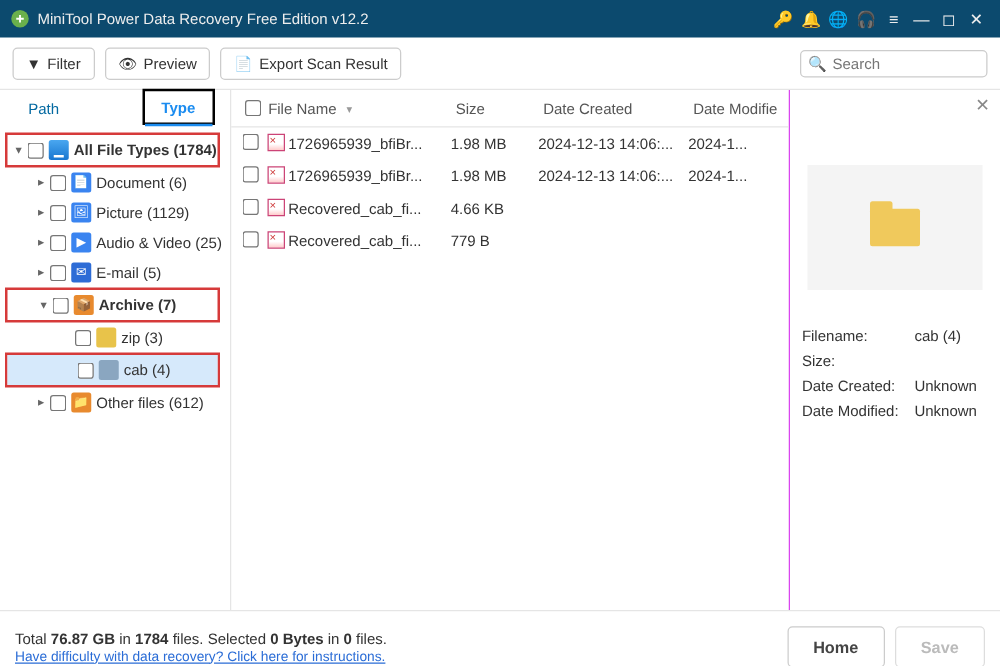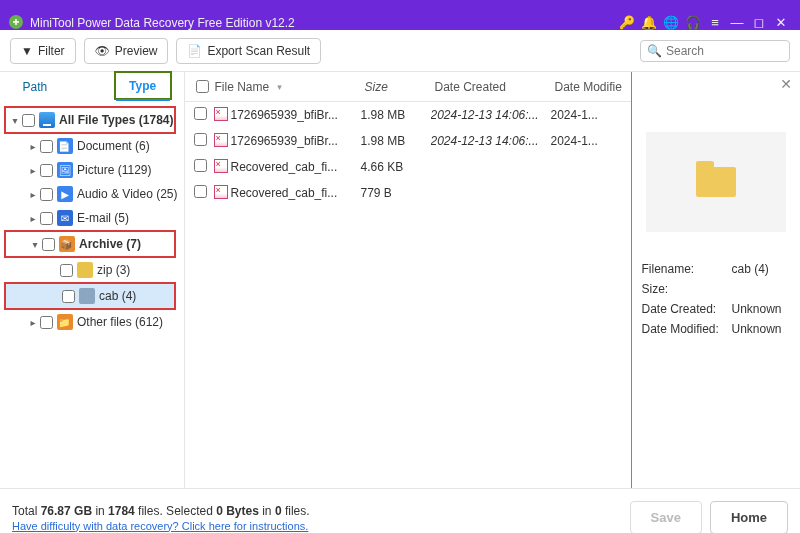--- a/index.html
+++ b/index.html
@@ -1,19 +1,19 @@
 <!DOCTYPE html>
 <html><head>
 <meta charset="utf-8">
 <style>
   * { box-sizing: border-box; margin: 0; padding: 0; font-family: "Segoe UI", Arial, sans-serif; }
   body { background: #fff; width: 800px; height: 533px; overflow: hidden; font-size: 12px; color: #333; }
 
   
-  .titlebar { height: 30px; background: #6d28d9; color: #eee; display: flex; align-items: flex-end; padding: 0 8px; }
+  .titlebar { height: 30px; background: #0c4a6e; color: #eee; display: flex; align-items: center; padding: 0 8px; }
   .titlebar .logo { width: 16px; height: 16px; margin-right: 6px; }
   .titlebar .title { flex: 0 0 auto; font-size: 12px; }
   .titlebar-spacer { flex: 1 1 auto; }
   .sysicon { width: 22px; text-align: center; font-size: 13px; cursor: pointer; }
   .key { color: #e6c95b; }
 
   
   .toolbar { height: 42px; display: flex; align-items: center; padding: 6px 10px; gap: 8px; border-bottom: 1px solid #e5e5e5; }
   .btn { border: 1px solid #ccc; background: #fff; border-radius: 4px; padding: 5px 10px; font-size: 12px; display: inline-flex; align-items: center; gap: 5px; cursor: pointer; color:#333; }
   .btn .icon { font-size: 12px; }
@@ -23,21 +23,21 @@
   .search .icon { color: #888; margin-right: 4px; font-size: 12px; }
 
   
   .content { display: flex; height: 416px; }
 
   
   .left { width: 200px; border-right: 1px solid #e5e5e5; display: flex; flex-direction: column; }
   .tabs { display: flex; height: 30px; align-items: stretch; padding: 0 8px; }
   .tab { flex: 1; text-align: center; line-height: 30px; font-size: 12px; cursor: pointer; color: #0369a1; }
   .tab.active { color: #1b8cf0; border-bottom: 2px solid #1b8cf0; font-weight: 600; }
-  .type-wrap { border: 2px solid #4d7c0f; margin: -1px 4px 2px 52px; padding: 0; }
+  .type-wrap { border: 2px solid #000000; margin: -1px 4px 2px 52px; padding: 0; }
   .type-wrap .tab { line-height: 26px; }
 
   .tree { padding: 4px 4px; overflow: auto; flex: 1; }
   .node { display: flex; align-items: center; height: 24px; font-size: 12px; cursor: pointer; white-space: nowrap; }
   .node .caret { width: 14px; text-align: center; color: #666; font-size: 10px; }
   .node input[type="checkbox"] { margin-right: 4px; }
   .node .nicon { width: 16px; height: 16px; margin-right: 4px; display: inline-flex; align-items: center; justify-content: center; border-radius: 2px; font-size: 10px; color: #fff; }
   .indent-0 { padding-left: 2px; }
   .indent-1 { padding-left: 22px; }
   .indent-2 { padding-left: 42px; }
@@ -55,31 +55,31 @@
   .redbox { border: 2px solid #d63a3a; border-radius: 0; margin-right: 4px; }
   .selected { background: #d6e9fb; }
 
   
   .mid { flex: 1; display: flex; flex-direction: column; border-right: 1px solid #d946ef; }
   .thead { display: flex; align-items: center; height: 30px; border-bottom: 1px solid #e5e5e5; padding: 0 6px; color: #555; font-size: 12px; }
   .th { display: flex; align-items: center; }
   .th.check { width: 24px; justify-content: center; }
   .th.name { flex: 0 0 150px; gap:4px; }
   .th.name .sort { font-size: 9px; color:#999; margin-left:4px;}
-  .th.size { width: 70px; font-style: italic; }
+  .th.size { width: 70px; }
   .th.date { width: 120px; }
   .th.mod { width: 70px; }
 
   .tbody { flex: 1; }
   .row { display: flex; align-items: center; height: 26px; padding: 0 6px; font-size: 12px; }
   .cell.check { width: 20px; text-align:center; }
   .cell.icon { width: 20px; text-align:center; }
   .cell.name { flex: 0 0 130px; overflow: hidden; text-overflow: ellipsis; white-space: nowrap; }
   .cell.size { width: 70px; }
-  .cell.date { width: 120px; overflow:hidden; text-overflow:ellipsis; white-space:nowrap;font-style:italic;}
+  .cell.date { width: 120px; overflow:hidden; text-overflow:ellipsis; white-space:nowrap;}
   .cell.mod { width: 70px; overflow:hidden; text-overflow:ellipsis; white-space:nowrap;}
   .ficon { display:inline-block; width:14px; height:14px; border:1px solid #c47; background:linear-gradient(#fff 60%,#fcc); position:relative;}
   .ficon::before{content:"×";position:absolute;left:1px;top:-1px;font-size:9px;color:#c33;}
 
   
   .right { width: 200px; padding: 10px; position: relative; }
   .close-preview { position: absolute; top: 4px; right: 8px; color: #888; cursor: pointer; font-size: 14px; }
   .preview-box { width: 140px; height: 100px; margin: 50px auto 30px; background: #f4f4f4; display: flex; align-items: center; justify-content: center; }
   .folder { width: 40px; height: 30px; background: #f0c95c; border-radius: 2px; position: relative; }
   .folder::before { content:""; position:absolute; top:-6px; left:0; width:18px; height:8px; background:#f0c95c; border-radius:2px 2px 0 0;}
@@ -298,15 +298,15 @@
 </div>
 
 <div class="footer">
   <div>
     <div class="stats">
       <span>Total </span><b>76.87 GB</b><span> in </span><b>1784</b><span> files.  Selected </span><b>0 Bytes</b><span> in </span><b>0</b><span> files.</span>
     </div>
     <a class="link">Have difficulty with data recovery? Click here for instructions.</a>
   </div>
   <div class="footer-spacer"></div>
+  <button class="fbtn">Home</button>
   <button class="fbtn disabled">Save</button>
-  <button class="fbtn">Home</button>
 </div>
 
 </body></html>

